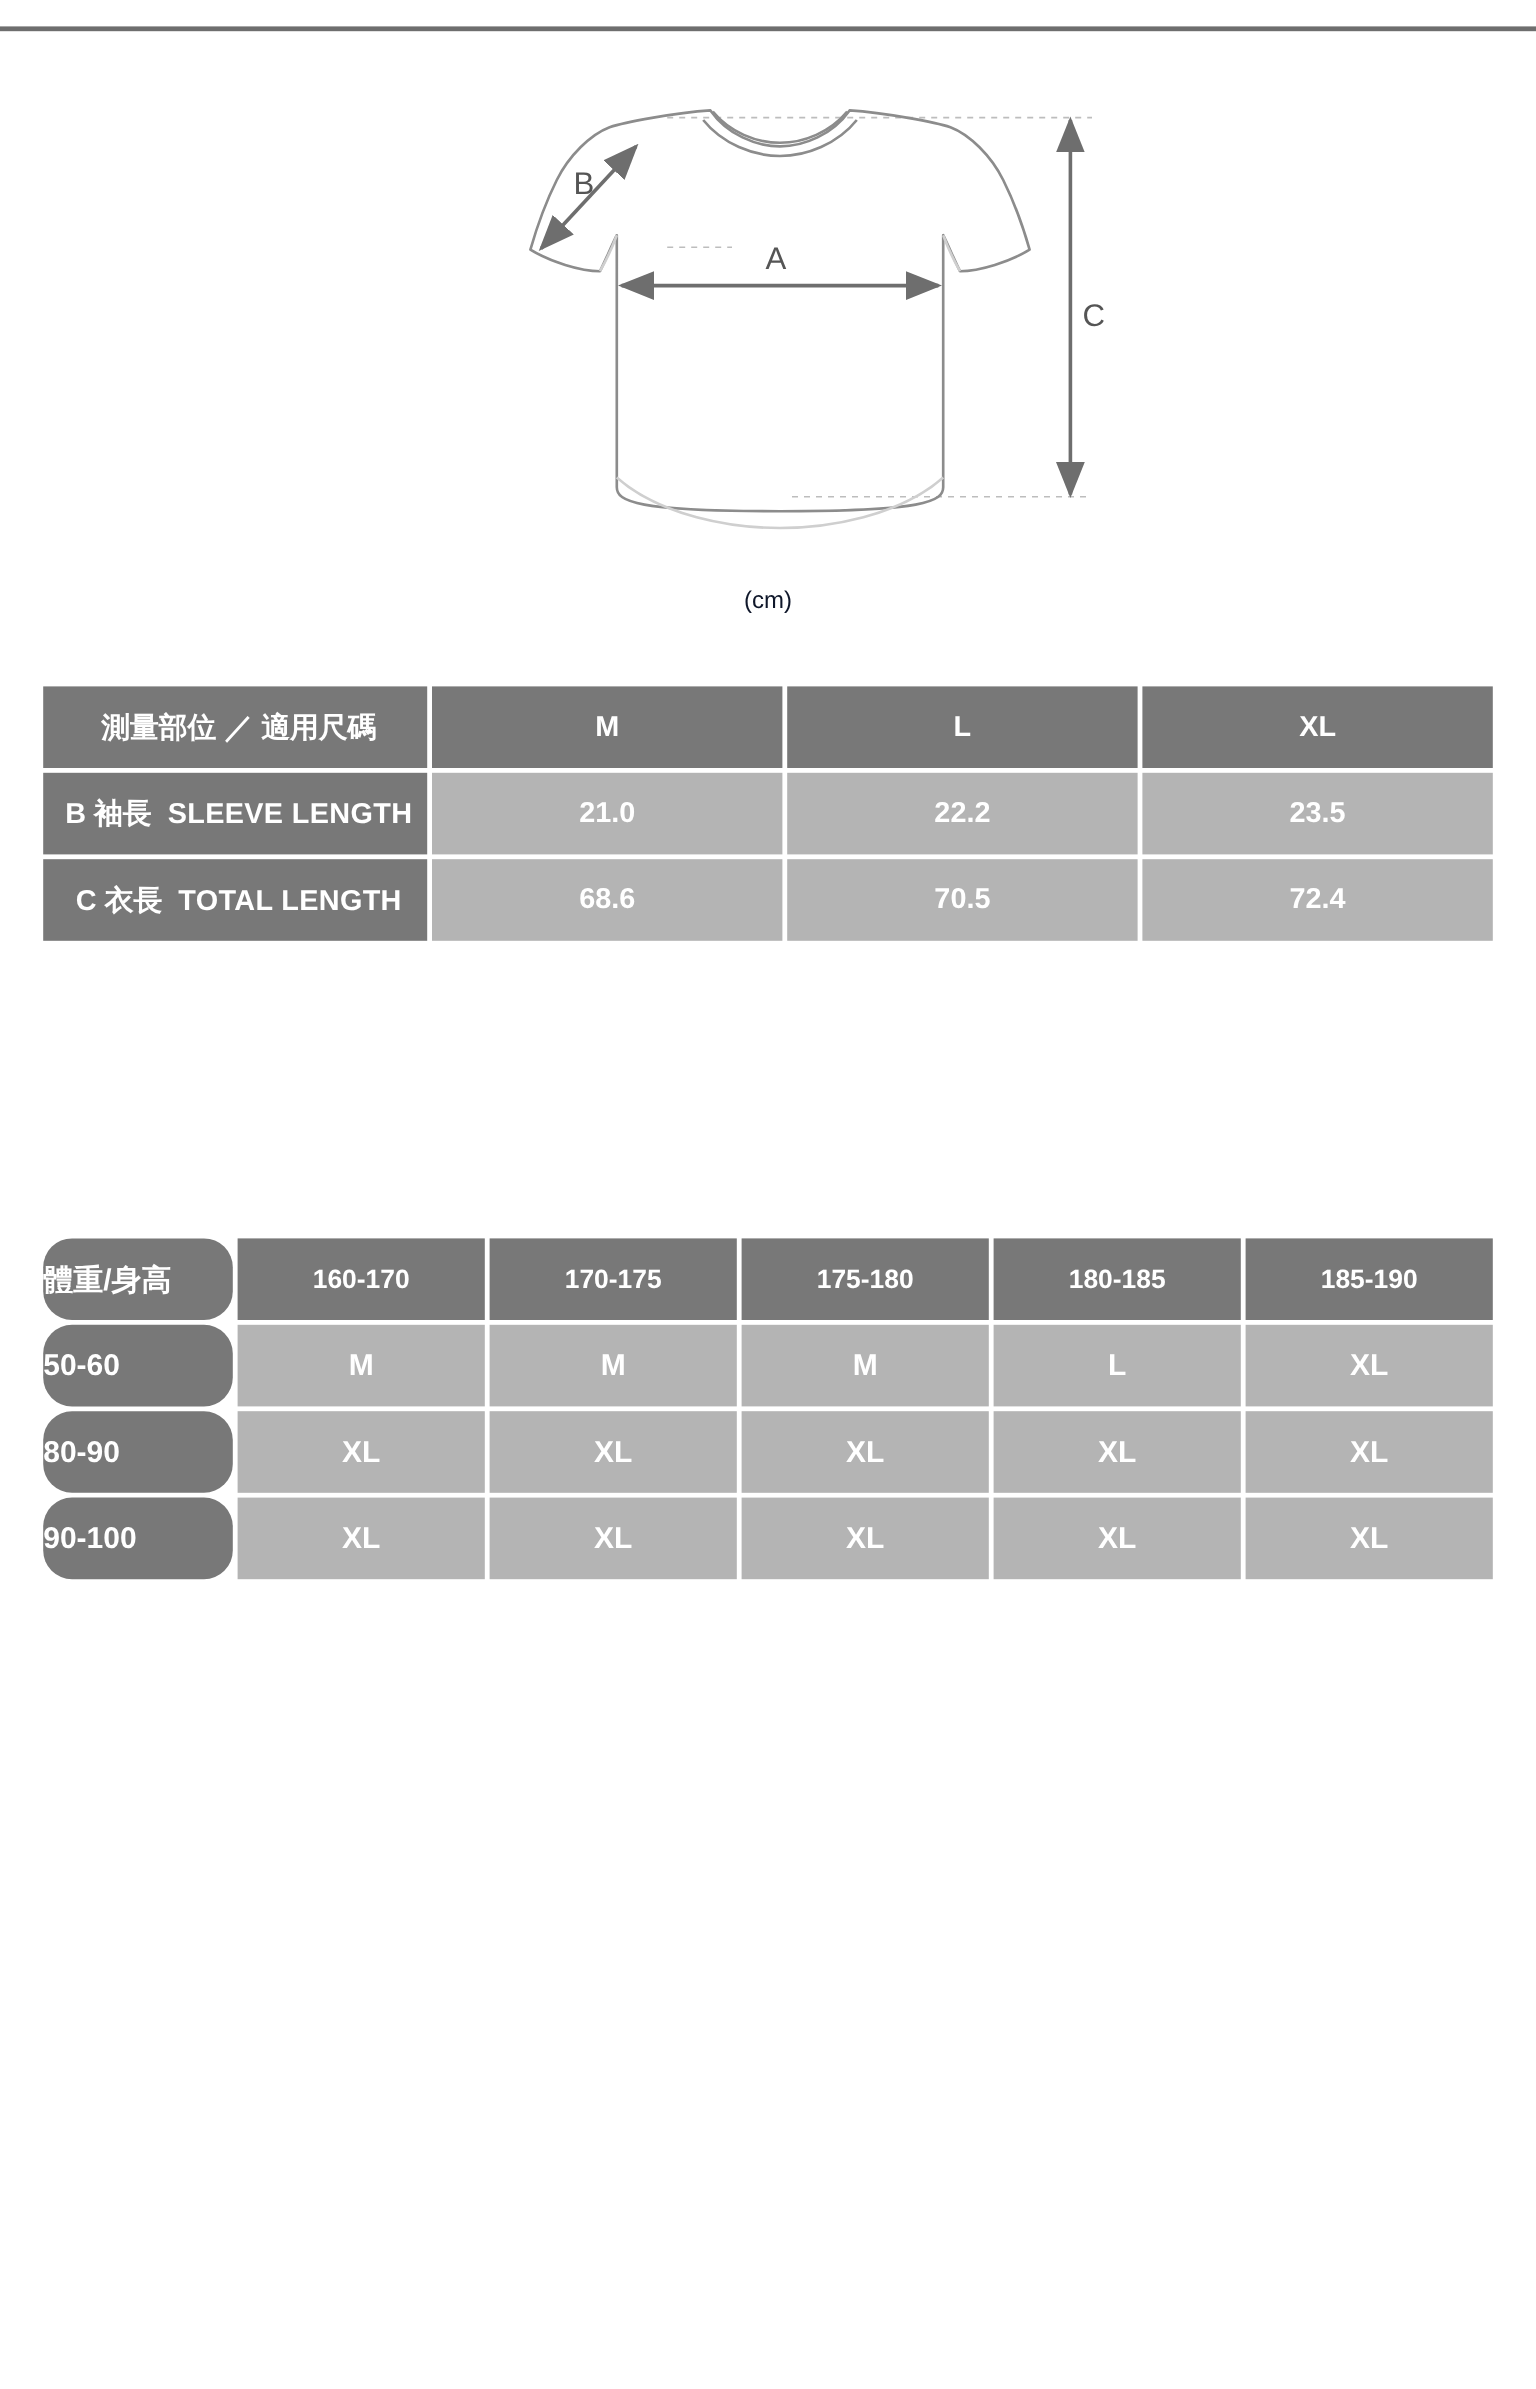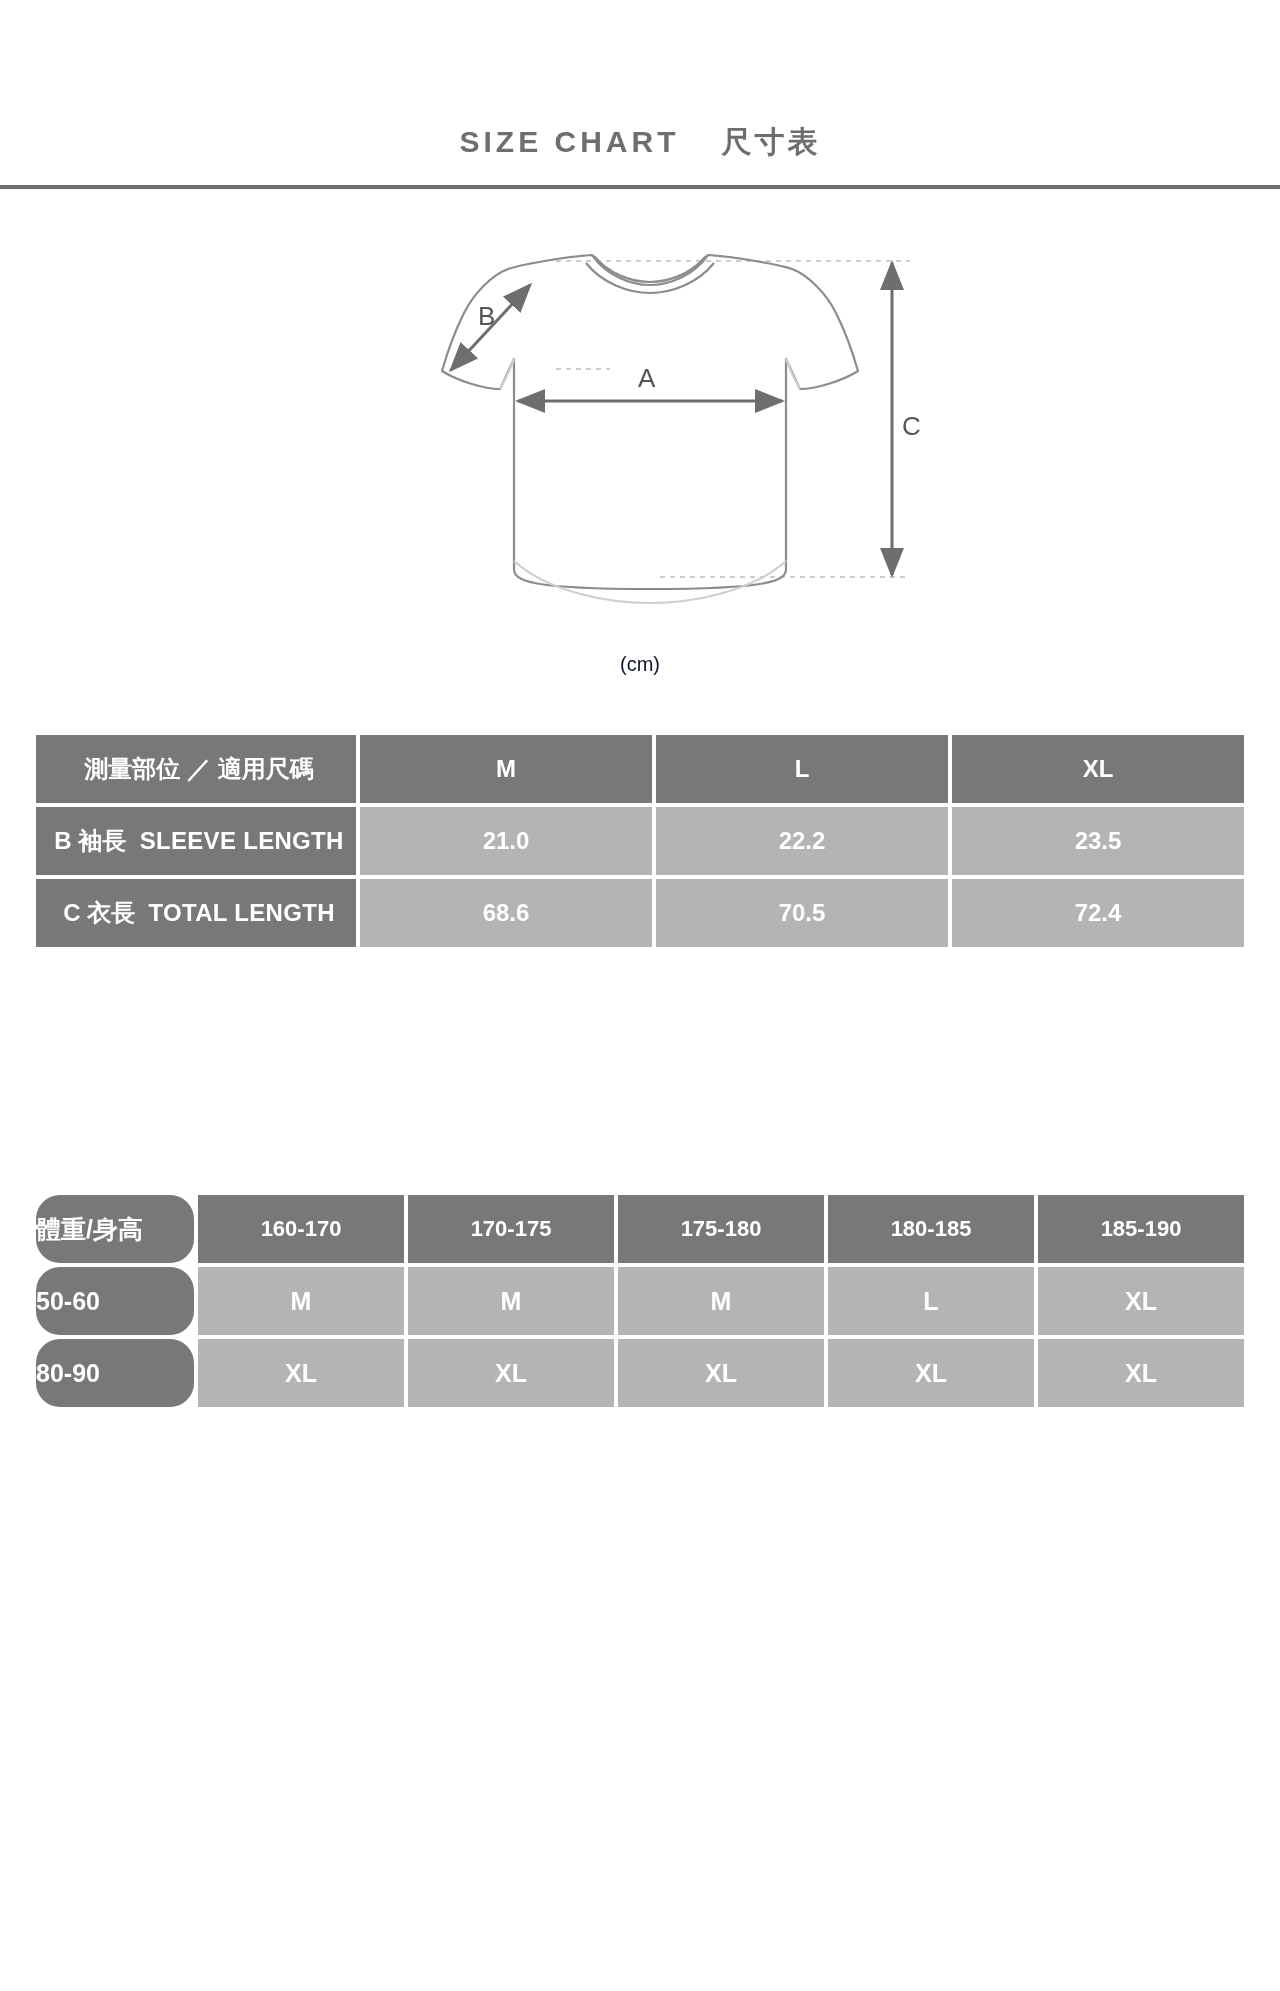--- a/index.html
+++ b/index.html
@@ -102,25 +102,20 @@
     font-size: 25px;
     border-radius: 24px;
   }
   .fit .hdr-dark { font-size: 22px; }
 </style>
 </head>
 <body>
 
 <div class="page">
 
-  <div class="header">
-    <div class="header-title">
-      <span class="en">SIZE CHART</span><span class="zh">尺寸表</span>
-    </div>
-  </div>
   <div class="header-rule"></div>
 
   <div class="diagram-wrap">
     <svg class="diagram-svg" width="900" height="480" viewBox="0 0 900 480">
       <defs>
         <marker id="arrH" markerWidth="10" markerHeight="8" refX="9" refY="4" orient="auto">
           <path d="M0,0 L10,4 L0,8 z" fill="#6e6e6e"></path>
         </marker>
         <marker id="arrHs" markerWidth="10" markerHeight="8" refX="1" refY="4" orient="auto">
           <path d="M10,0 L0,4 L10,8 z" fill="#6e6e6e"></path>
@@ -243,17 +238,25 @@
           <td class="cell-light">XL</td>
         </tr>
         <tr>
           <td class="rowhead">80-90</td>
           <td class="cell-light">XL</td>
           <td class="cell-light">XL</td>
           <td class="cell-light">XL</td>
           <td class="cell-light">XL</td>
           <td class="cell-light">XL</td>
         </tr>
+        <tr>
+          <td class="rowhead">90-100</td>
+          <td class="cell-light">XL</td>
+          <td class="cell-light">XL</td>
+          <td class="cell-light">XL</td>
+          <td class="cell-light">XL</td>
+          <td class="cell-light">XL</td>
+        </tr>
       </tbody>
     </table>
   </div>
 
 </div>
 
 </body></html>

